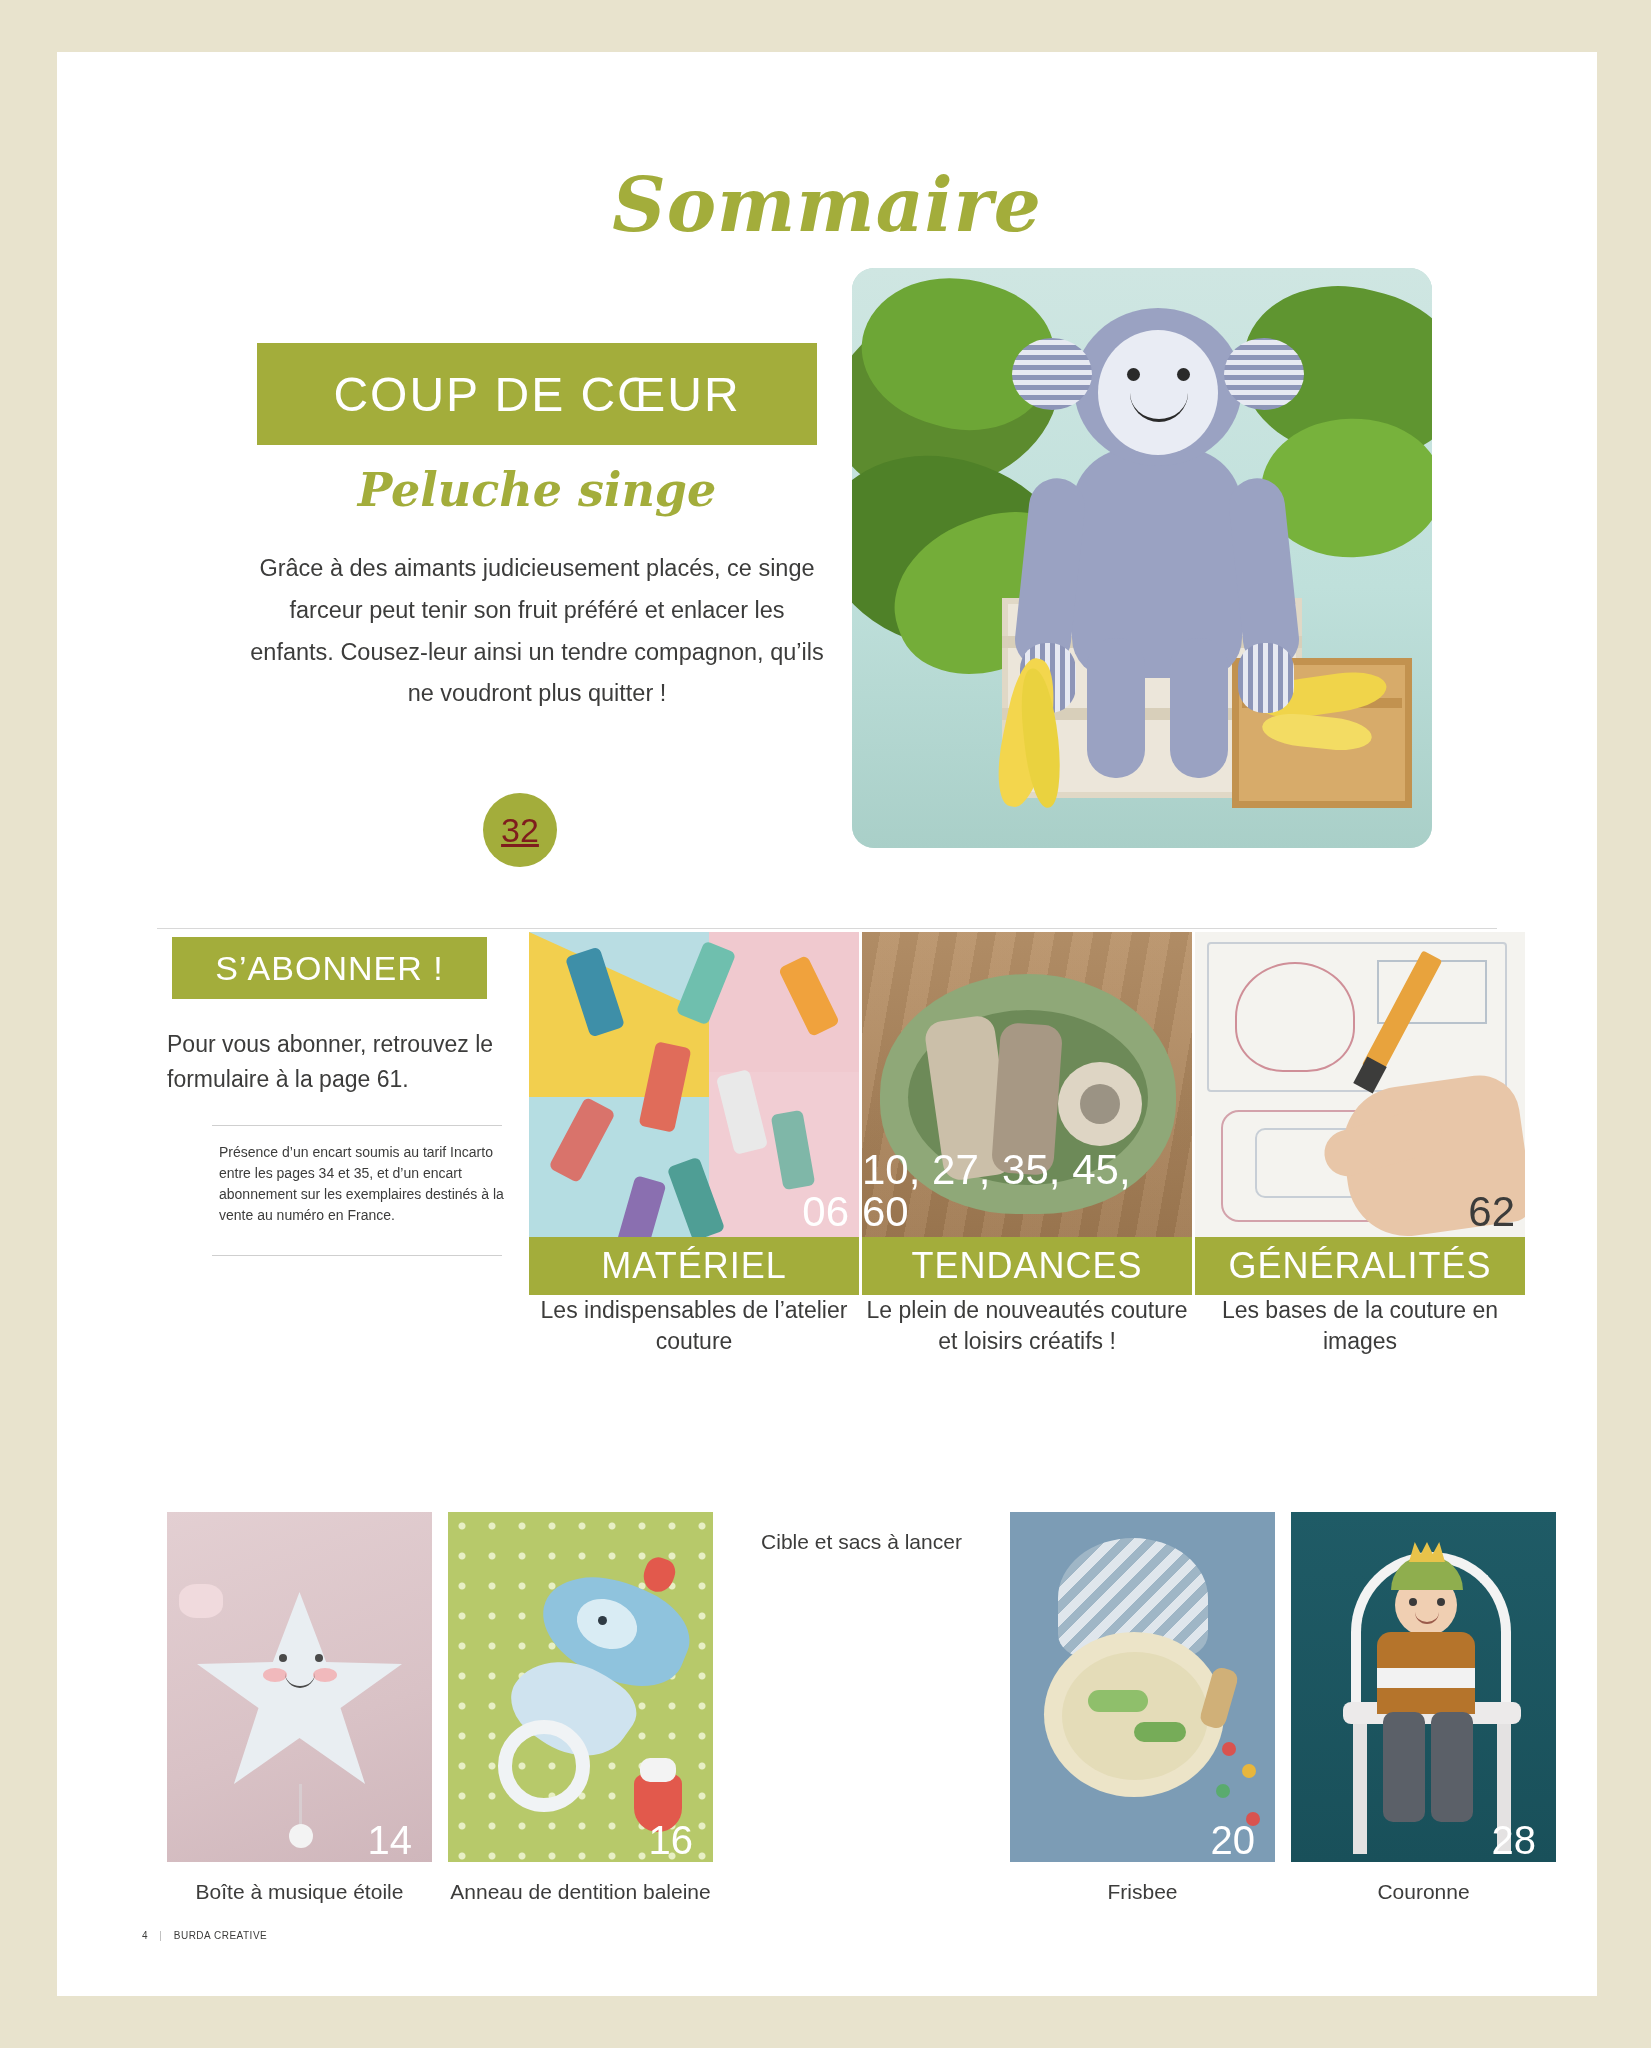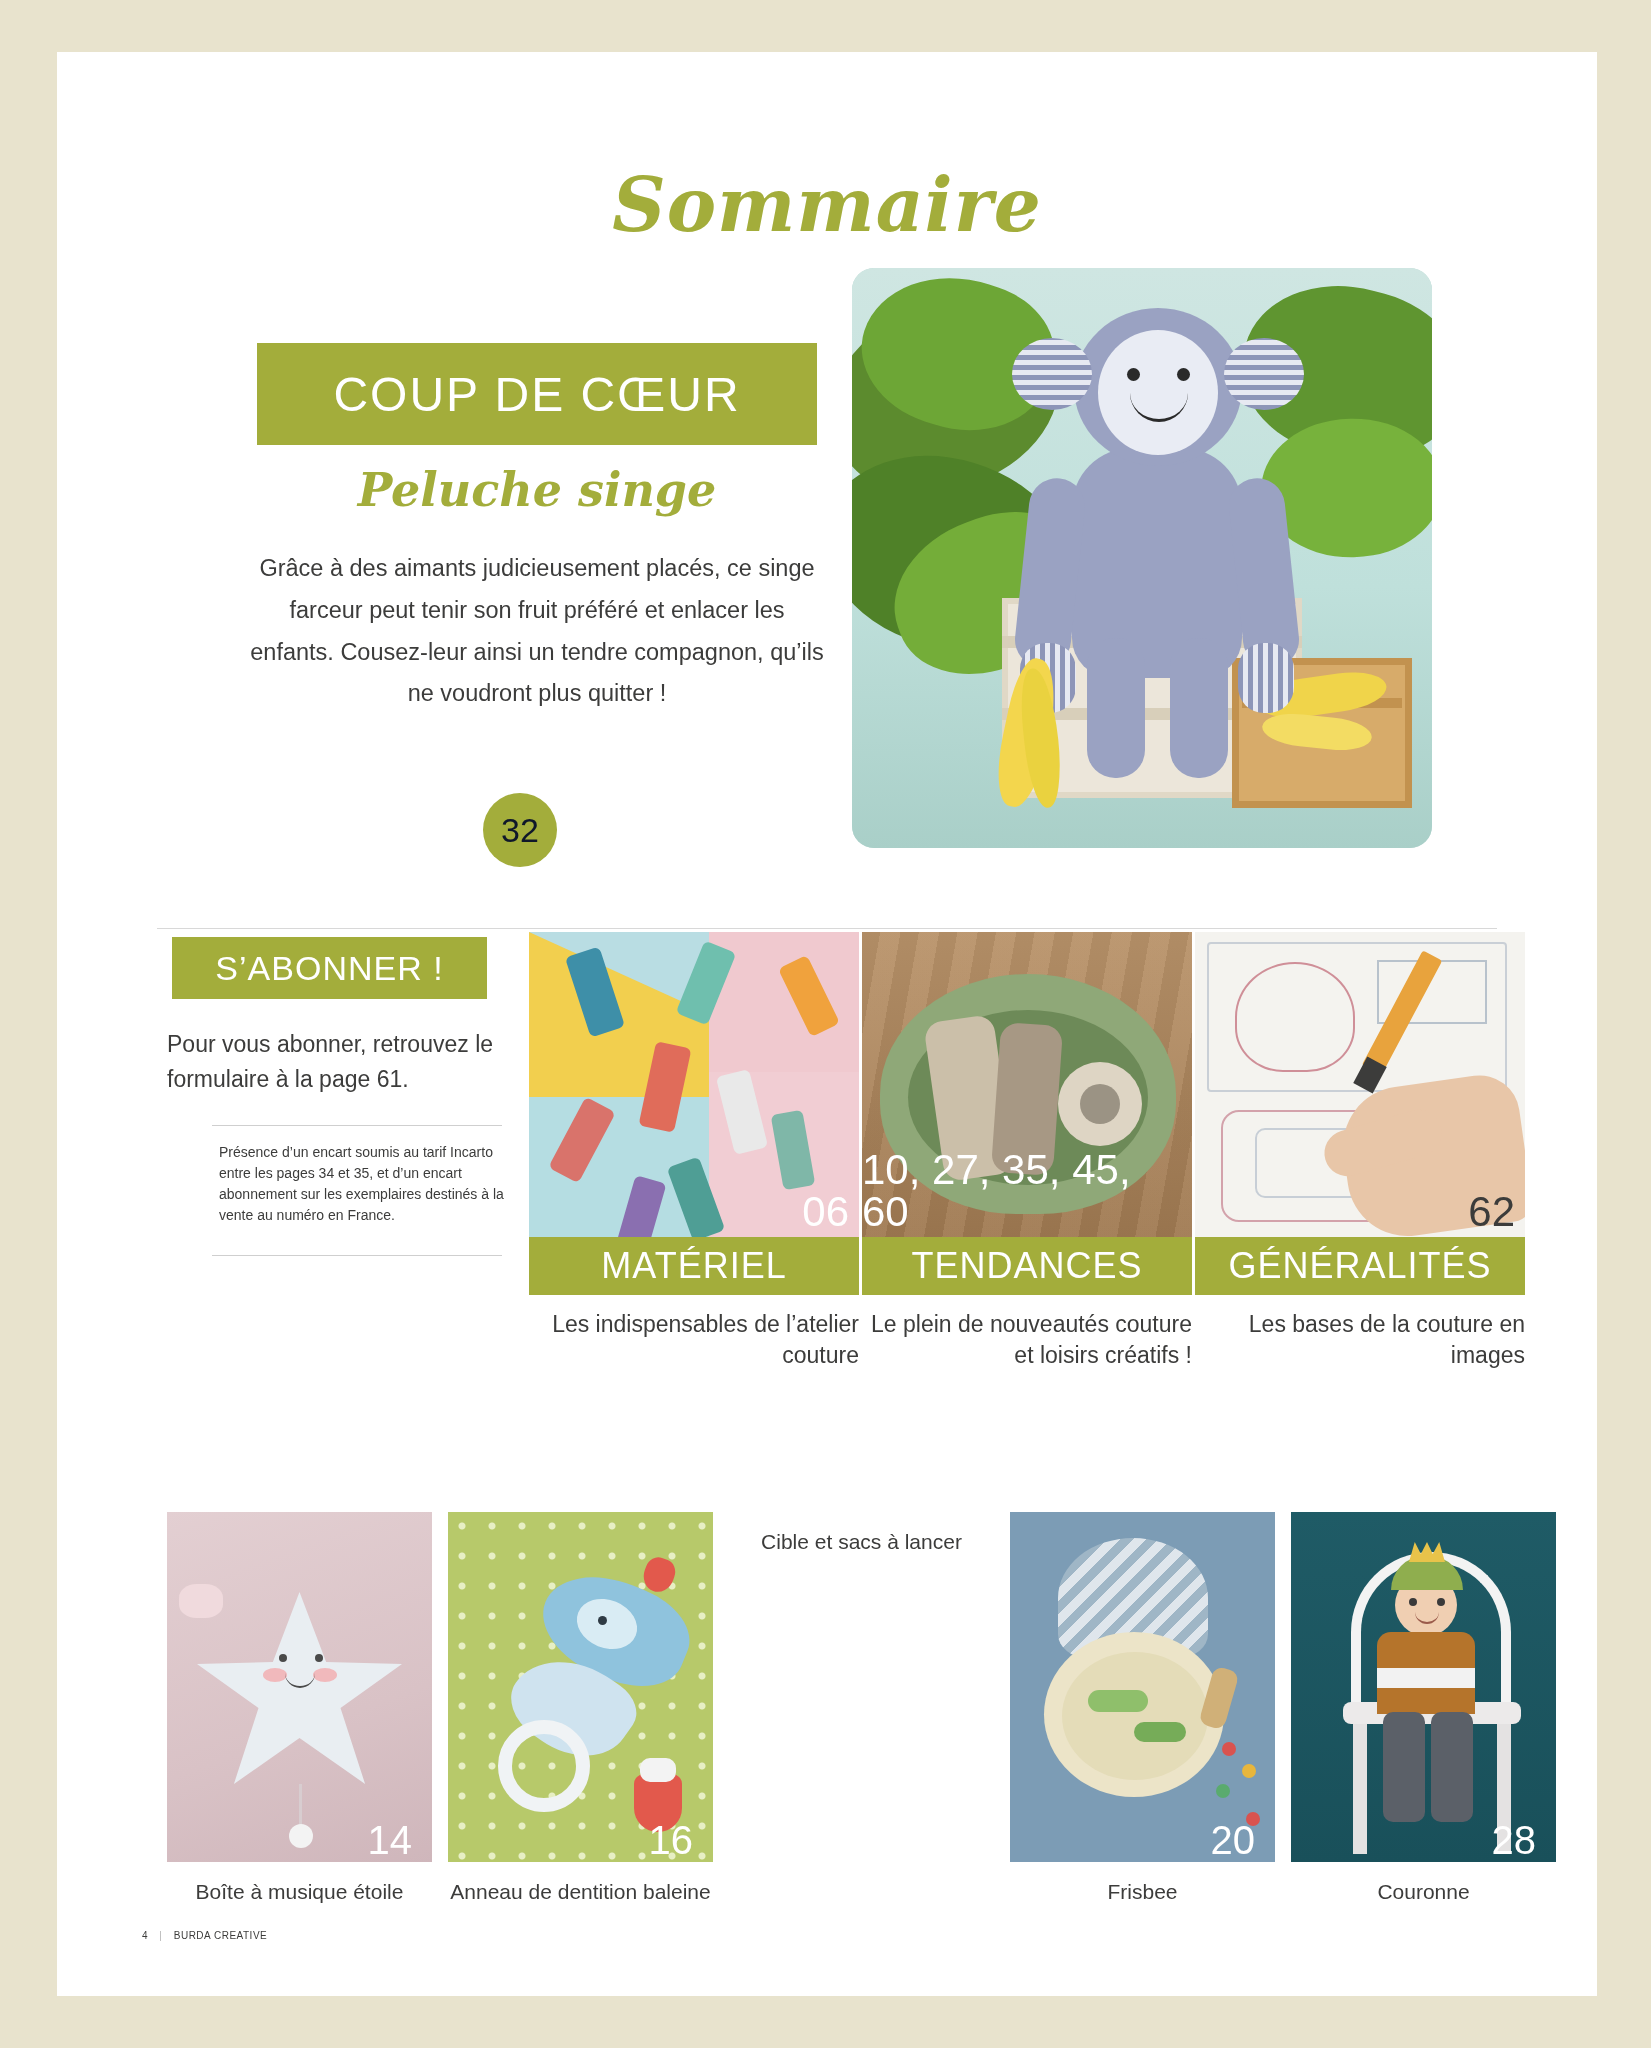--- a/index.html
+++ b/index.html
@@ -67,26 +67,27 @@
     text-align:center;
     color:#3c3c3b;
     font-size:23.5px;
     line-height:1.78;
   }
   .page-circle {
     position:absolute;
     width:74px; height:74px;
     border-radius:50%;
     background:#a3ad3b;
-    color:#0f172a;
+    color:#7f1d1d;
     display:flex;
     align-items:center;
     justify-content:center;
     font-size:34px;
     font-family:"Liberation Sans", sans-serif;
+    text-decoration:underline;
   }
   .hero-circle { left:426px; top:505px; }
 
   .hero-photo {
     position:absolute;
     left:795px; top:-20px;
     width:580px; height:580px;
     border-radius:22px;
     overflow:hidden;
     background:#bcd9d4;
@@ -156,22 +157,21 @@
   }
   .card .cat {
     width:330px; height:58px;
     background:#a3ad3b;
     color:#fff;
     display:flex; align-items:center; justify-content:center;
     font-size:36px;
     letter-spacing:1px;
   }
   .card .desc {
-    margin-top:14px;
-    text-align:right;
+    text-align:center;
     color:#3c3c3b;
     font-size:23px;
     line-height:1.35;
   }
 
   
   .botrow {
     position:absolute;
     left:0; top:1460px;
     width:100%;

